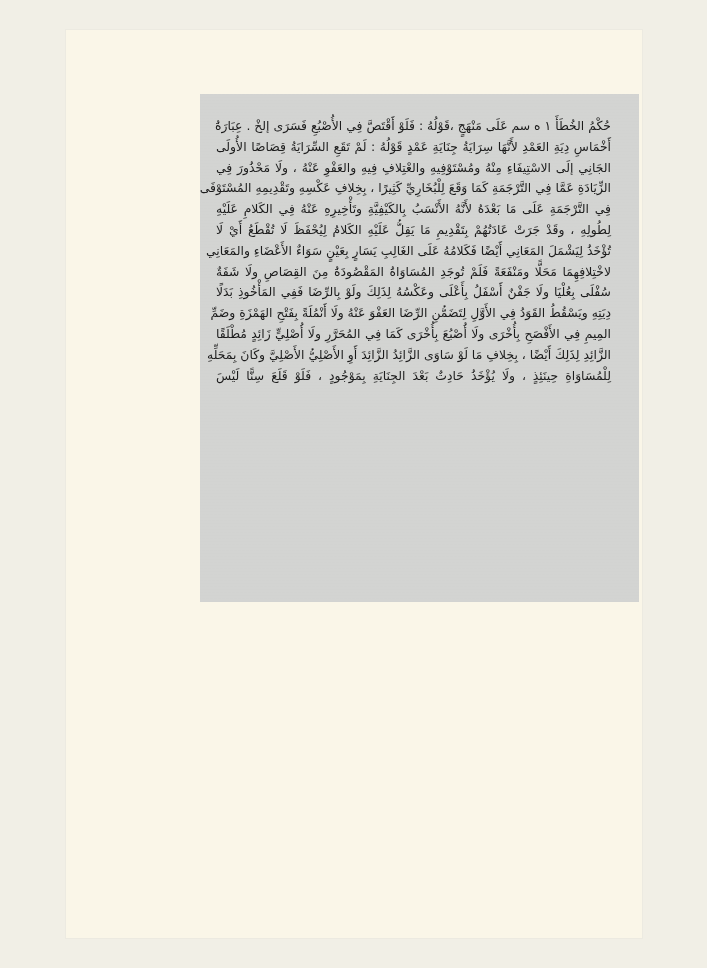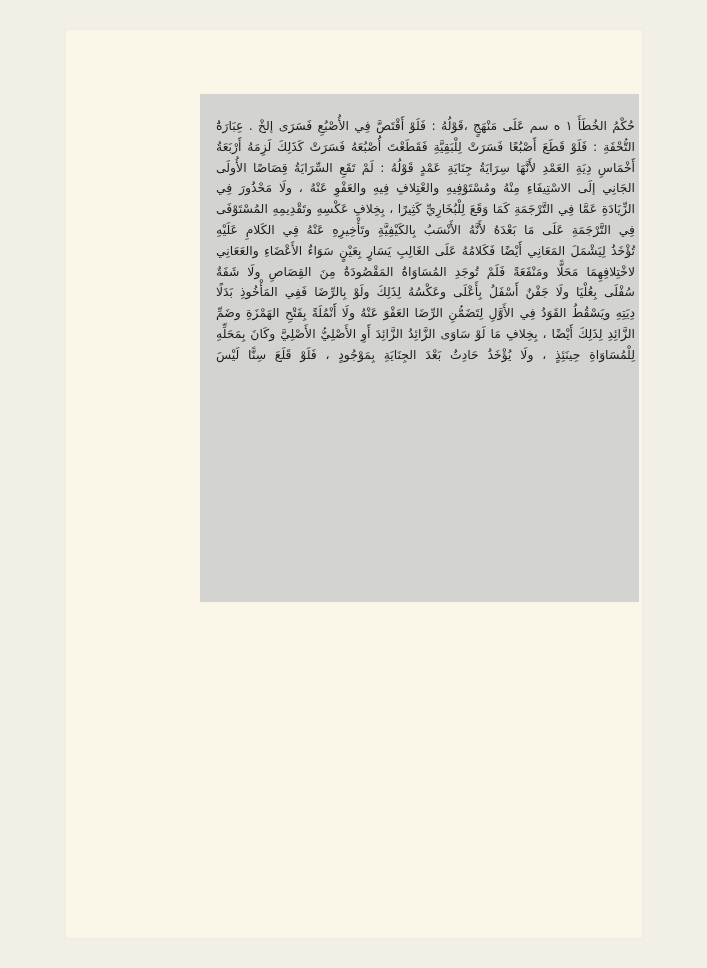--- a/index.html
+++ b/index.html
@@ -32,21 +32,21 @@
     background: #d3d4d2;
     padding: 0;
     box-sizing: border-box;
   }
   .lines {
     position: absolute;
     left: 0;
     top: 0;
     width: 100%;
     height: 100%;
-    padding: 22px 4px 14px 16px;
+    padding: 22px 28px 14px 16px;
     box-sizing: border-box;
     display: flex;
     flex-direction: column;
     justify-content: flex-start;
   }
   .line {
     font-family: "DejaVu Sans", sans-serif;
     font-size: 12.4px;
     line-height: 20.8px;
     color: #1c1c1c;
@@ -75,26 +75,27 @@
   }
 </style>
 </head>
 <body>
 
 <div class="page-outer">
   <div class="text-block">
     <div class="grain"></div>
     <div class="lines">
       <div class="line first">حُكْمُ الخُطَأَ ١ ه سم عَلَى مَنْهَجٍ ،قَوْلُهُ : فَلَوْ أَقْتَصَّ فِي الأُصْبُعِ فَسَرَى إلخْ . عِبَارَةُ</div>
-      <div class="line">التُّحْفَةِ : فَلَوْ قَطَعَ أَصْبُعًا فَسَرَتْ لِلْبَقِيَّةِ فَقَطَعْتَ أُصْبُعَهُ فَسَرَتْ كَذَلِكَ لَزِمَهُ أَرْبَعَةُ</div>
       <div class="line">أَخْمَاسِ دِيَةِ العَمْدِ لأَنَّهَا سِرَايَةُ جِنَايَةِ عَمْدٍ قَوْلُهُ : لَمْ تَقَعِ السِّرَايَةُ قِصَاصًا الأُولَى</div>
       <div class="line">الجَانِي إلَى الاسْتِيفَاءِ مِنْهُ ومُسْتَوْفِيهِ والعْتِلافِ فِيهِ والعَفْوِ عَنْهُ ، ولَا مَحْذُورَ فِي</div>
       <div class="line">الزِّيَادَةِ عَمَّا فِي التَّرْجَمَةِ كَمَا وَقَعَ لِلْبُخَارِيِّ كَثِيرًا ، بِخِلافِ عَكْسِهِ وتَقْدِيمِهِ المُسْتَوْفَى</div>
       <div class="line">فِي التَّرْجَمَةِ عَلَى مَا بَعْدَهُ لأَنَّهُ الأَنْسَبُ بِالكَيْفِيَّةِ وتَأْخِيرِهِ عَنْهُ فِي الكَلامِ عَلَيْهِ</div>
-      <div class="line">تُؤْخَذُ لِيَشْمَلَ المَعَانِي أَيْضًا فَكَلامُهُ عَلَى الغَالِبِ يَسَارٍ بِعَيْنٍ سَوَاءٌ الأَعْضَاءِ والعَعَانِي</div>
+      <div class="line">لِطُولِهِ ، وقَدْ جَرَتْ عَادَتُهُمْ بِتَقْدِيمِ مَا يَقِلُّ عَلَيْهِ الكَلامُ لِيُحْفَظَ لَا تُقْطَعُ أَيْ لَا</div>
+      <div class="line">تُؤْخَذُ لِيَشْمَلَ المَعَانِي أَيْضًا فَكَلامُهُ عَلَى الغَالِبِ يَسَارٍ بِعَيْنٍ سَوَاءٌ الأَعْضَاءِ والمَعَانِي</div>
       <div class="line">لاخْتِلافِهِمَا مَحَلًّا ومَنْفَعَةً فَلَمْ تُوجَدِ المُسَاوَاةُ المَقْصُودَةُ مِنَ القِصَاصِ ولَا شَفَةٌ</div>
       <div class="line">سُفْلَى بِعُلْيَا ولَا جَفْنٌ أَسْفَلُ بِأَعْلَى وعَكْسُهُ لِذَلِكَ ولَوْ بِالرِّضَا فَفِي المَأْخُوذِ بَدَلًا</div>
       <div class="line">دِيَتِهِ ويَسْقُطُ القَوَدُ فِي الأَوَّلِ لِتَضَمُّنِ الرِّضَا العَفْوَ عَنْهُ ولَا أَنْمُلَةً بِفَتْحِ الهَمْزَةِ وضَمِّ</div>
+      <div class="line">المِيمِ فِي الأَفْصَحِ بِأُخْرَى ولَا أُصْبُعَ بِأُخْرَى كَمَا فِي المُحَرَّرِ ولَا أُصْلِيٍّ زَائِدٍ مُطْلَقًا</div>
       <div class="line">الزَّائِدِ لِذَلِكَ أَيْضًا ، بِخِلافِ مَا لَوْ سَاوَى الزَّائِدُ الزَّائِدَ أَوِ الأَصْلِيُّ الأَصْلِيَّ وكَانَ بِمَحَلِّهِ</div>
       <div class="line last">لِلْمُسَاوَاةِ حِينَئِذٍ ، ولَا يُؤْخَذُ حَادِثٌ بَعْدَ الجِنَايَةِ بِمَوْجُودٍ ، فَلَوْ قَلَعَ سِنًّا لَيْسَ</div>
     </div>
   </div>
 </div>
 
 </body></html>

